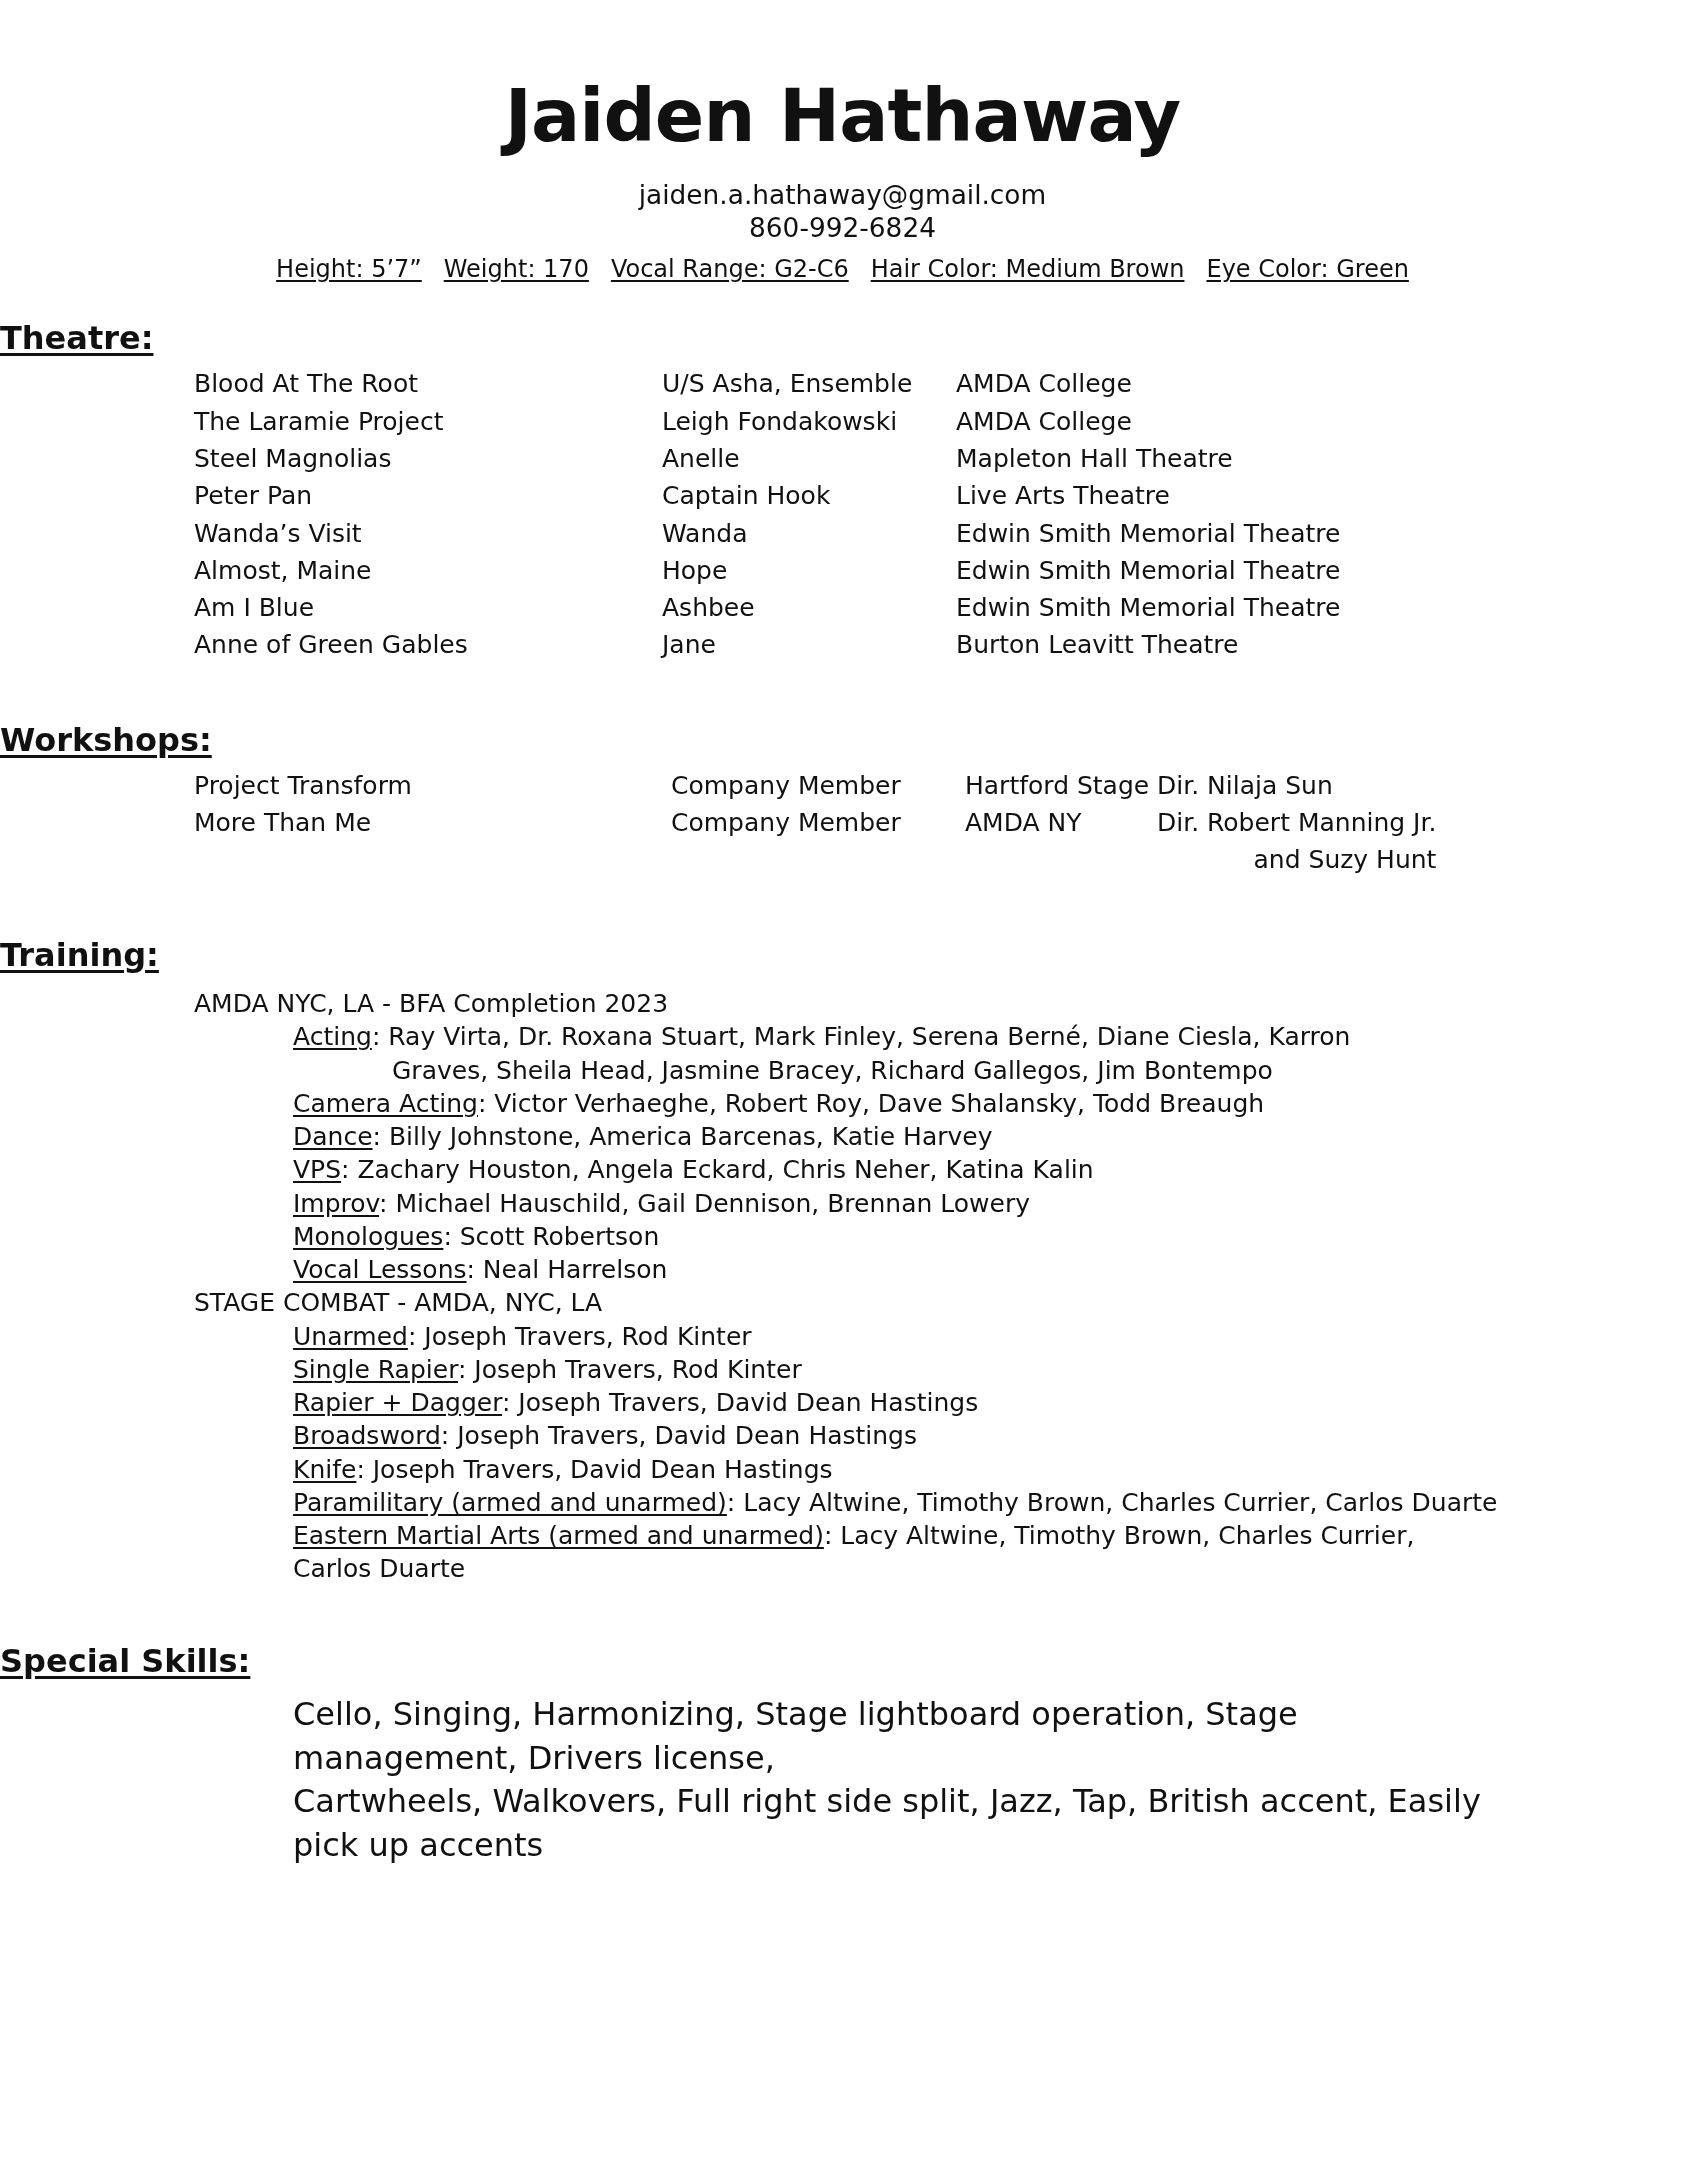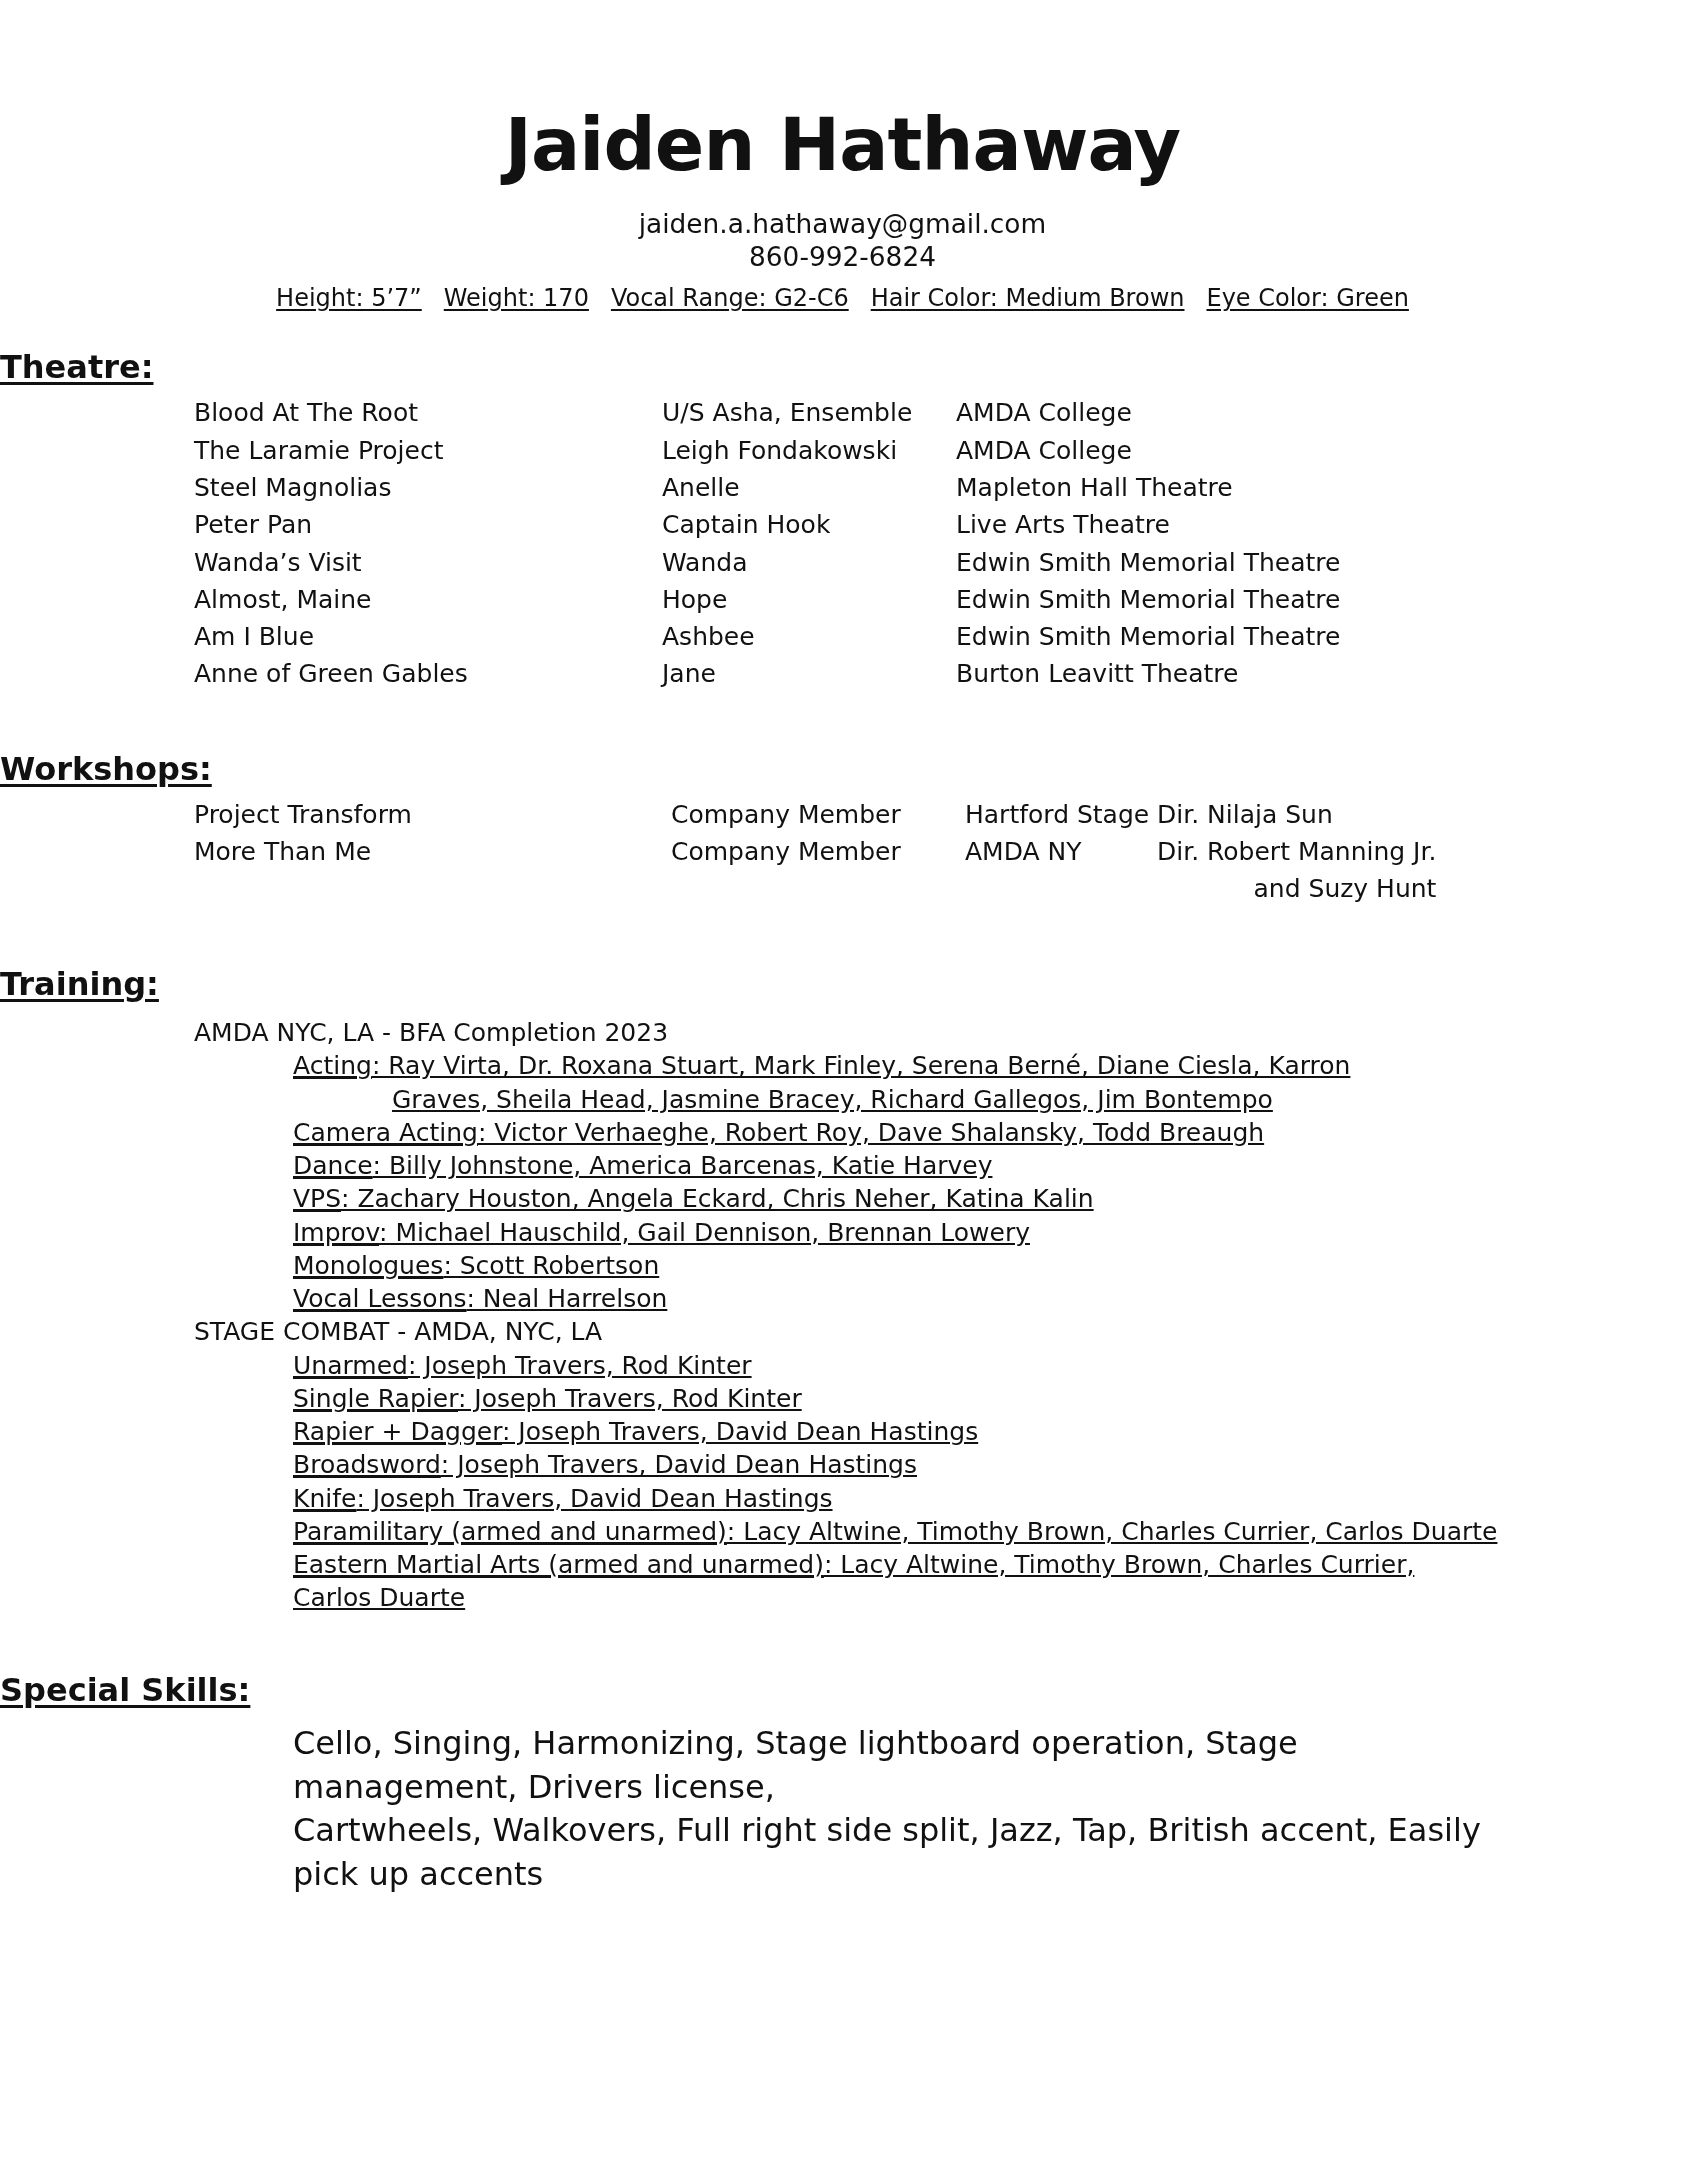--- a/index.html
+++ b/index.html
@@ -22,21 +22,21 @@
     height: 2181px;
     background: #fff;
   }
   
   .name {
     text-align: center;
     font-size: 73px;
     font-weight: bold;
     letter-spacing: -0.9px;
     margin: 0;
-    padding-top: 108px;
+    padding-top: 79px;
     line-height: 1.0;
     font-family: "DejaVu Sans", sans-serif;
   }
   .contact {
     text-align: center;
     font-size: 26.4px;
     line-height: 1.28;
     margin-top: 25.6px;
   }
   .stats {
@@ -99,21 +99,20 @@
     margin-top: 13.6px;
     font-size: 25px;
     line-height: 1.33;
   }
   .t-head {
     padding-left: 194px;
   }
   .t-item {
     padding-left: 293px;
     text-indent: 0;
-    text-decoration: underline;
   }
   .t-item .lbl {
     text-decoration: underline;
     text-underline-offset: 2.6px;
   }
   .t-item .wrap2 {
     display: block;
     padding-left: 99px;
   }
   .t-item.nowrapind .cont {

